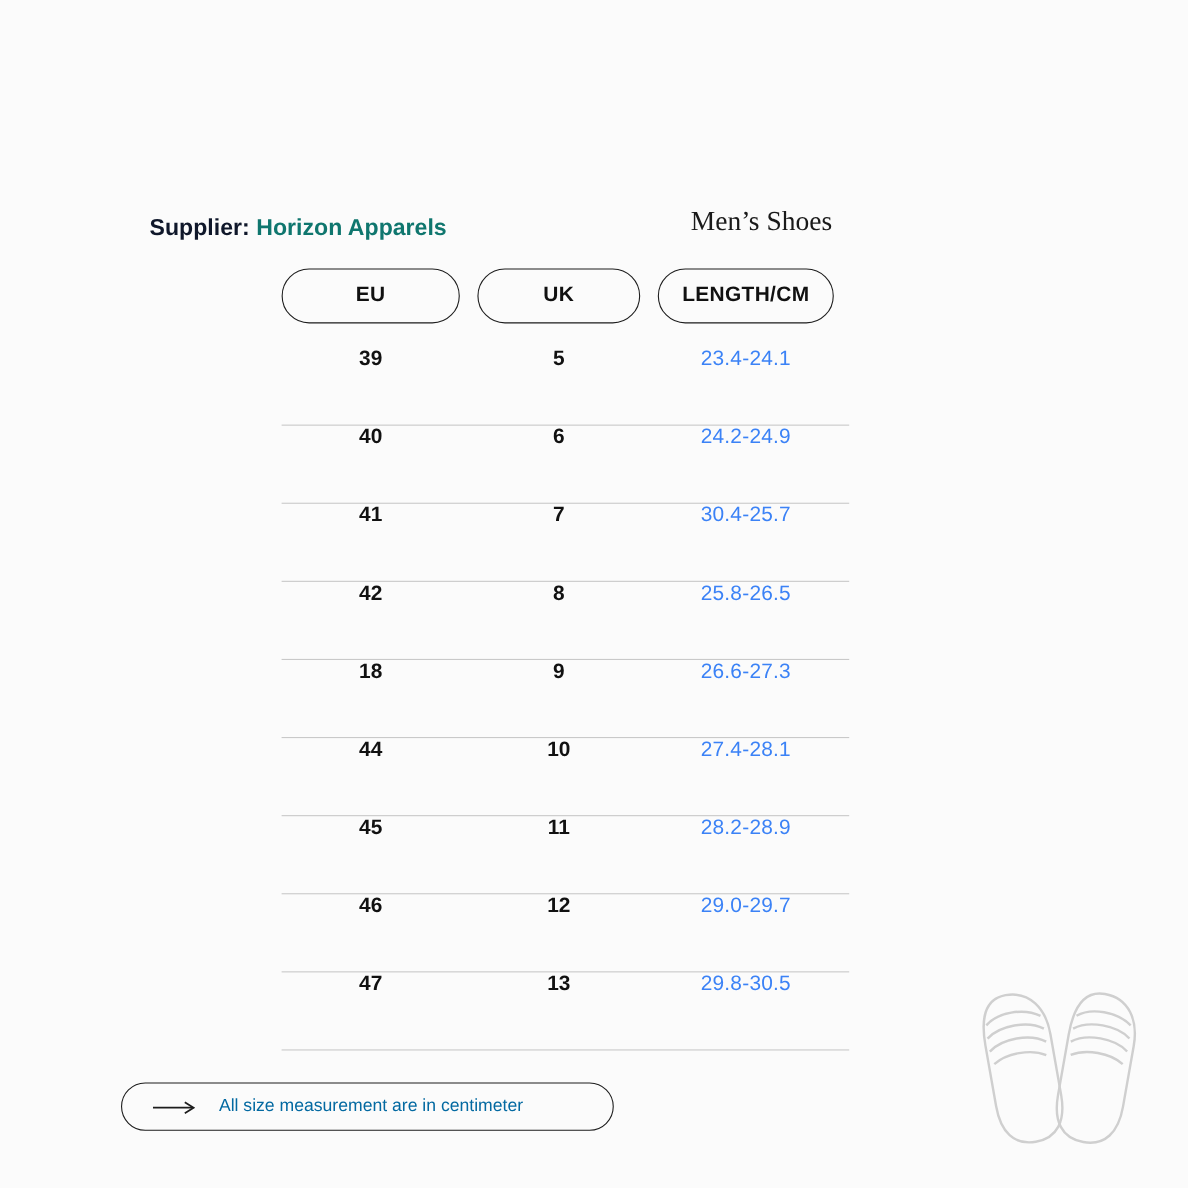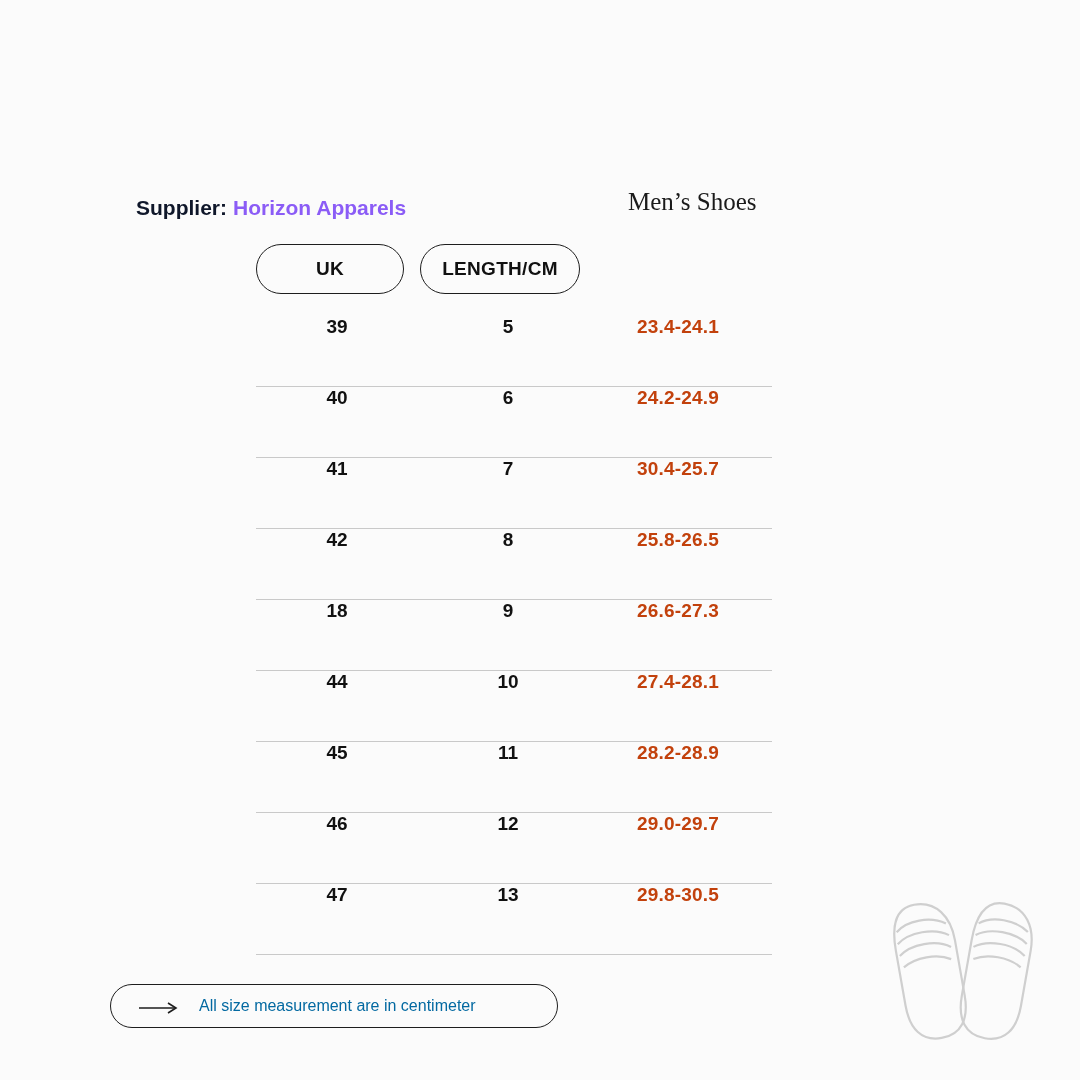--- a/index.html
+++ b/index.html
@@ -37,21 +37,21 @@
   
   .supplier {
     position: absolute;
     left: 136px;
     top: 196px;
     font-size: 21px;
     font-weight: 700;
     white-space: nowrap;
   }
   .supplier .sup-label { color: #0f172a; }
-  .supplier .sup-name { color: #8b5cf6; margin-left: 6px; margin-top: 34px; }
+  .supplier .sup-name { color: #0f766e; margin-left: 6px; margin-top: 34px; }
 
   
   .category {
     position: absolute;
     left: 604px;
     top: 188px;
     font-family: "Liberation Serif", serif;
     font-size: 25px;
     color: #1a1a1a;
     white-space: nowrap;
@@ -95,21 +95,21 @@
   }
   .row:last-child { border-bottom: 1.3px solid #c9c9c9; }
   .cell {
     display: flex;
     align-items: center;
     justify-content: center;
     font-size: 19px;
   }
   .cell.c1 { width: 162px; font-weight: 700; }
   .cell.c2 { width: 148px; font-weight: 700; }
-  .cell.c3 { width: 160px; font-weight: 700; color: #c2410c; letter-spacing: 0.2px; }
+  .cell.c3 { width: 160px; font-weight: 400; color: #3b82f6; letter-spacing: 0.2px; }
 
   
   .footnote {
     position: absolute;
     left: 110px;
     top: 984px;
     width: 448px;
     height: 44px;
     border: 1.5px solid #1d1d1d;
     border-radius: 24px;
@@ -148,20 +148,21 @@
 
   <div class="supplier">
     <span class="sup-label">Supplier:</span><span class="sup-name">Horizon Apparels</span>
   </div>
 
   <div class="category">Men’s Shoes</div>
 
   <div class="table">
 
     <div class="head-row">
+      <div class="pill c1">EU</div>
       <div class="pill c2">UK</div>
       <div class="pill c3">LENGTH/CM</div>
     </div>
 
     <div class="row">
       <div class="cell c1">39</div>
       <div class="cell c2">5</div>
       <div class="cell c3">23.4-24.1</div>
     </div>
     <div class="row">

